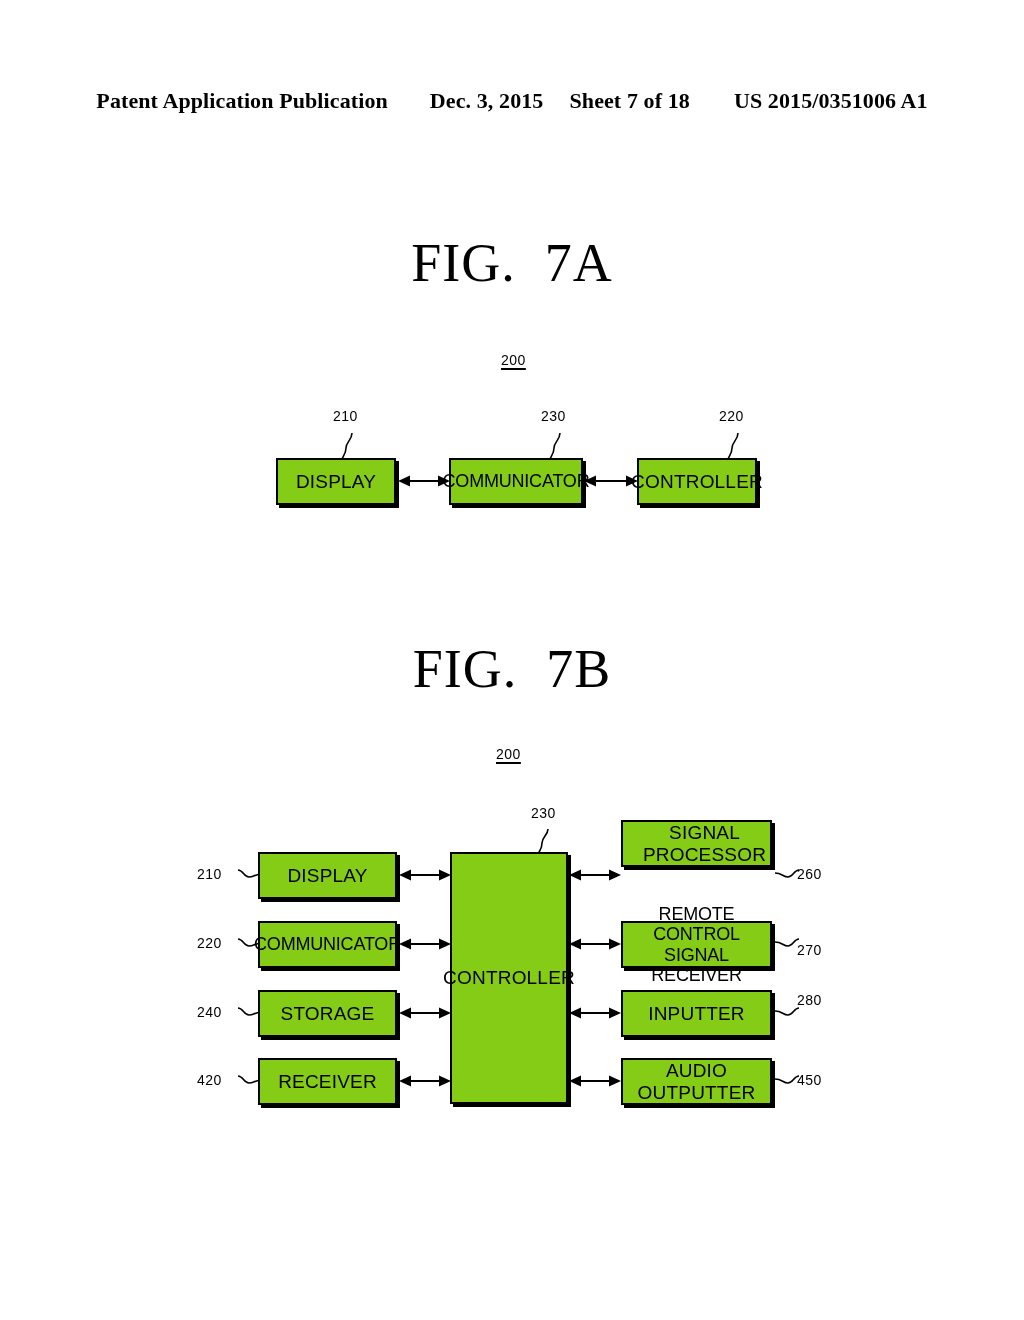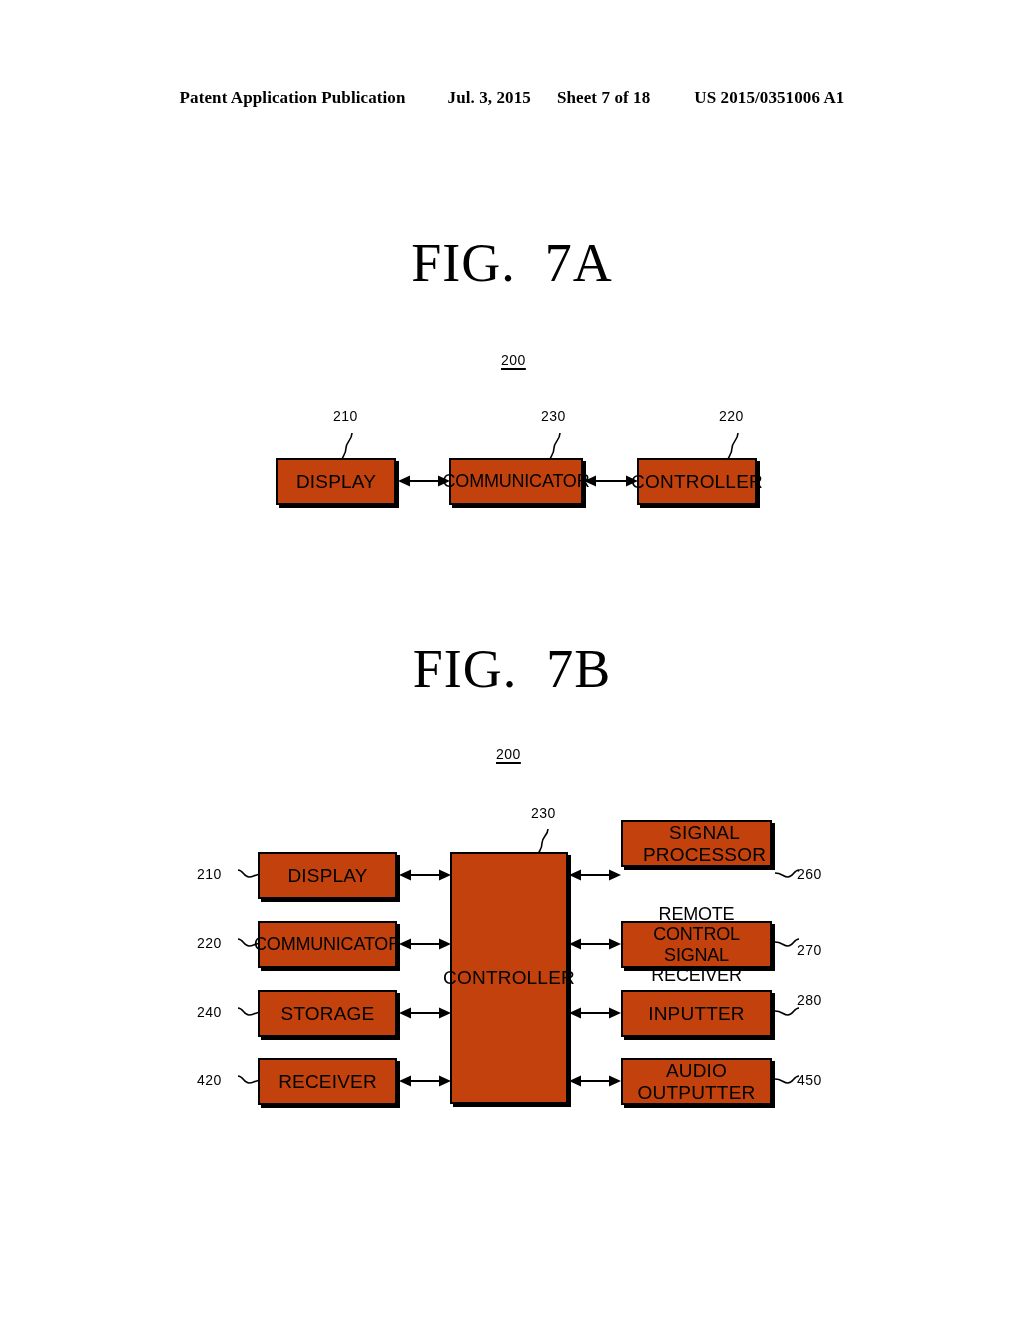--- a/index.html
+++ b/index.html
@@ -20,21 +20,21 @@
   .page-header {
     position: absolute;
     top: 88px;
     left: 0;
     width: 1024px;
     display: flex;
     justify-content: center;
     align-items: baseline;
     font-family: "Liberation Serif", serif;
     font-weight: bold;
-    font-size: 17px;
+    font-size: 22px;
     letter-spacing: 0.1px;
     white-space: nowrap;
   }
   .page-header .hdr-pub   { margin-right: 42px; }
   .page-header .hdr-date  { margin-right: 26px; }
   .page-header .hdr-sheet { margin-right: 44px; }
 
   
   .fig-title {
     position: absolute;
@@ -59,21 +59,21 @@
   .ref-num.underlined {
     text-decoration: underline;
     text-underline-offset: 3px;
     text-decoration-thickness: 2px;
   }
 
   
   .pbox {
     position: absolute;
     box-sizing: border-box;
-    background: #c2410c;
+    background: #84cc16;
     border: 2px solid #000000;
     box-shadow: 3px 3px 0 0 #000000;
     display: flex;
     align-items: center;
     justify-content: center;
     text-align: center;
     font-family: "Liberation Sans", sans-serif;
     font-size: 19px;
     line-height: 1.12;
     letter-spacing: 0.2px;
@@ -87,21 +87,21 @@
   }
 
   
   .leader { position: absolute; }
 </style>
 </head>
 <body>
 
 <div class="page-header">
   <span class="hdr-pub">Patent Application Publication</span>
-  <span class="hdr-date">Jul. 3, 2015</span>
+  <span class="hdr-date">Dec. 3, 2015</span>
   <span class="hdr-sheet">Sheet 7 of 18</span>
   <span class="hdr-num">US 2015/0351006 A1</span>
 </div>
 
 <div class="fig-title" id="fig7a-title">FIG.  7A</div>
 
 <div>
 
   <div class="ref-num underlined" style="left:501px; top:352px;">200</div>
 

